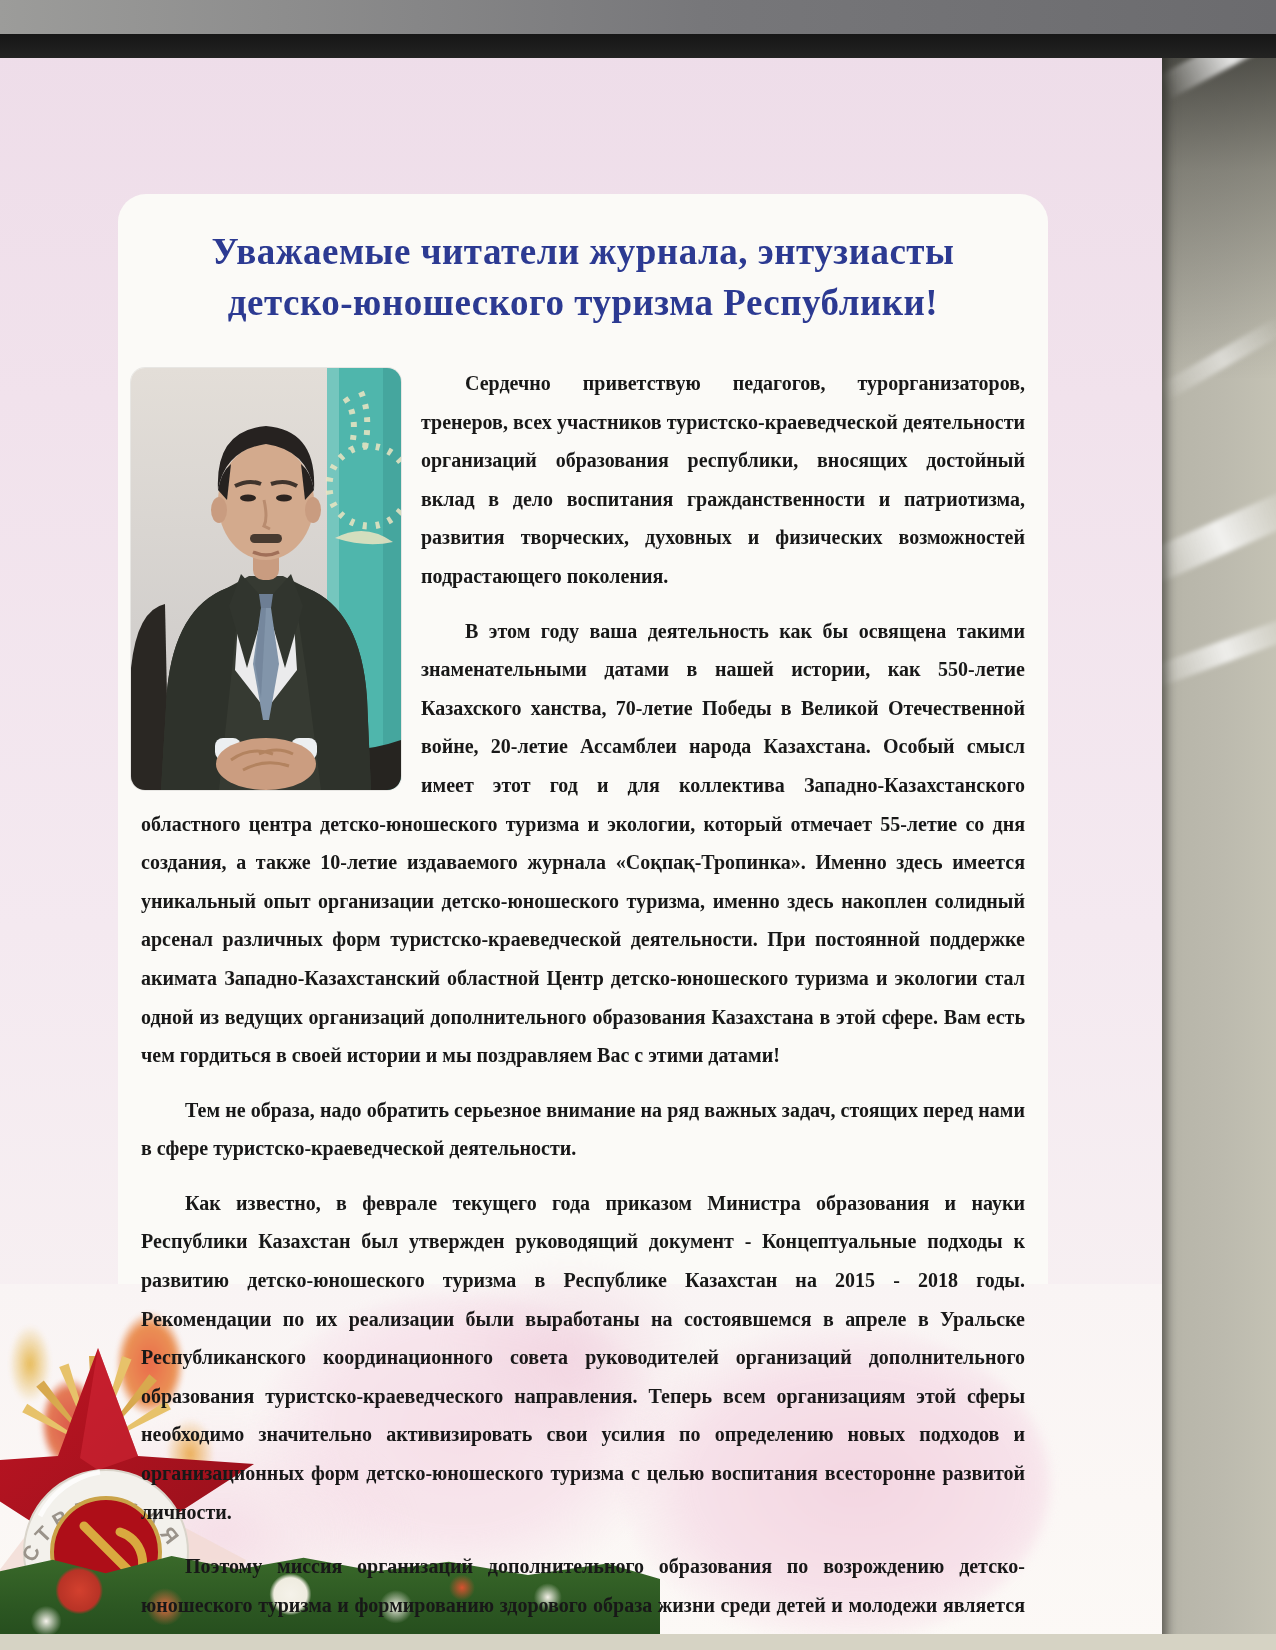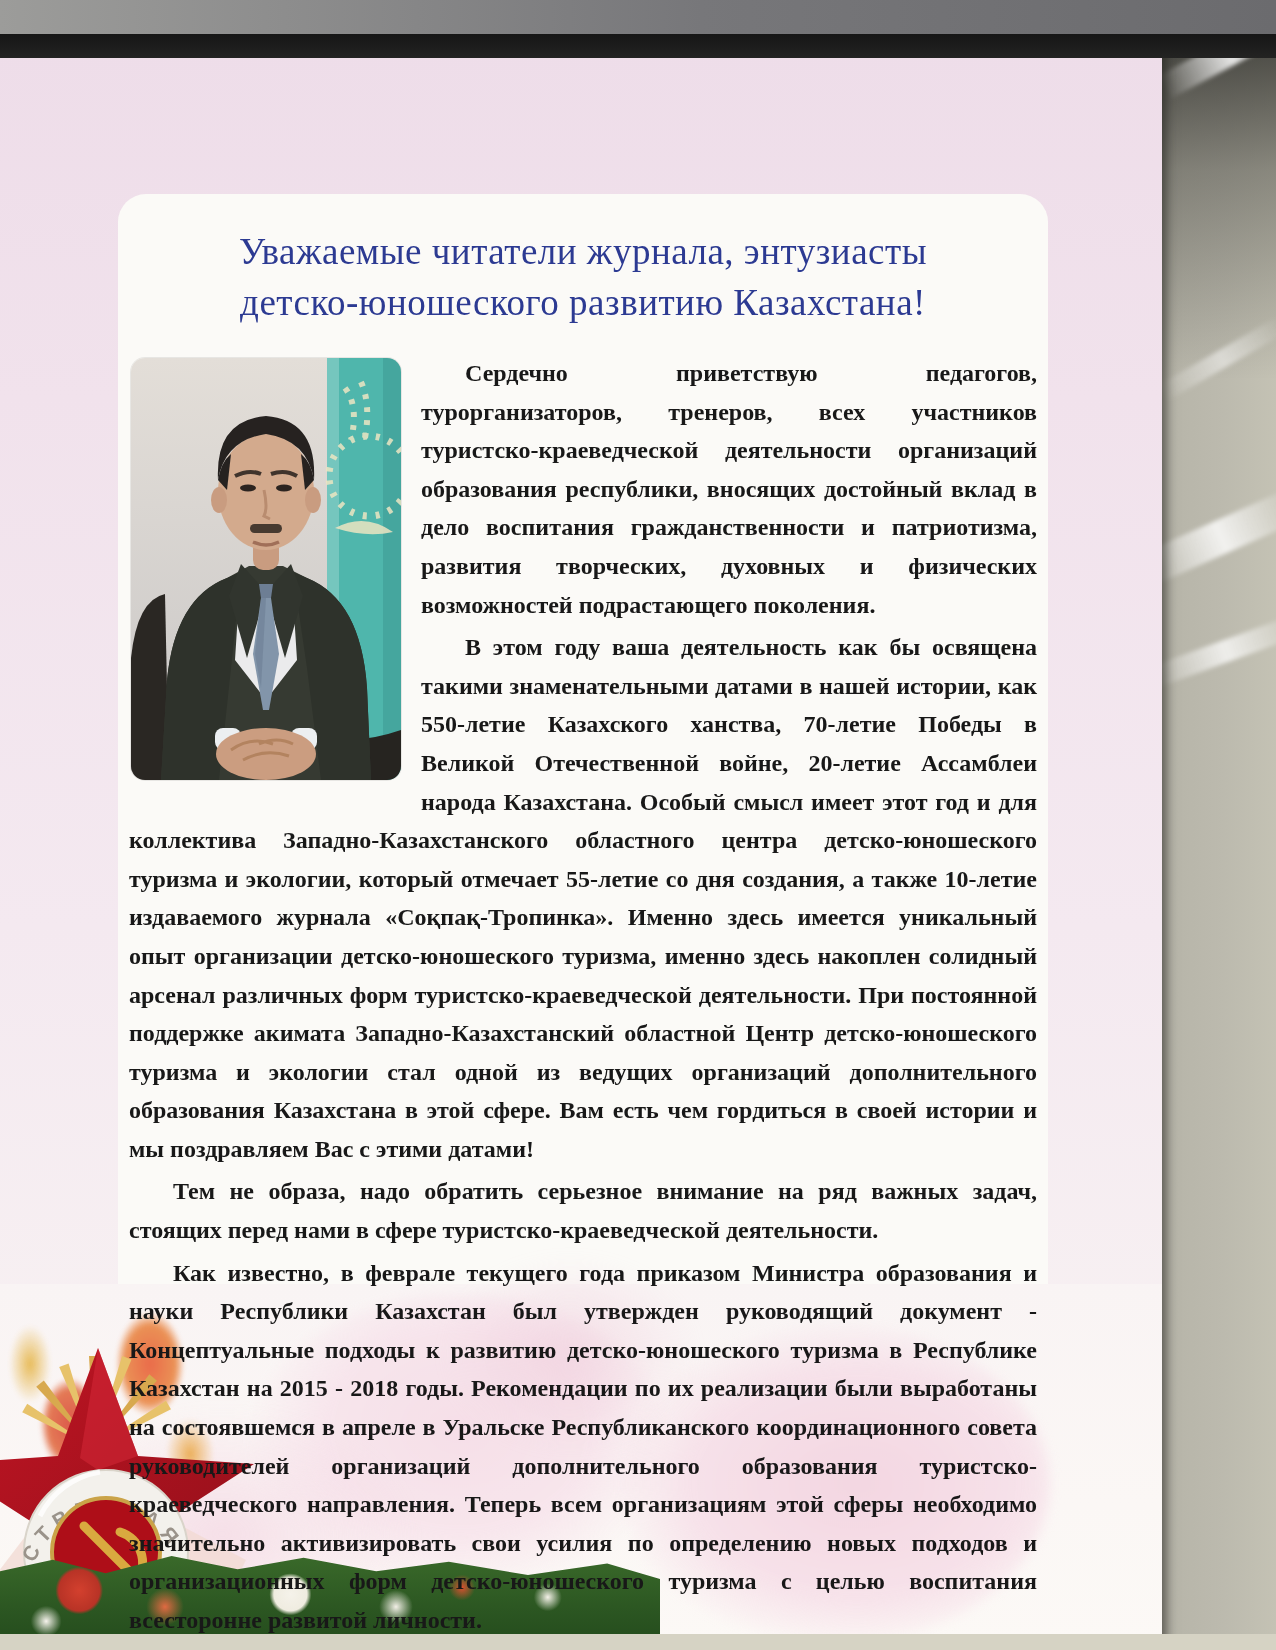--- a/index.html
+++ b/index.html
@@ -65,23 +65,23 @@
       radial-gradient(circle 30px at 44% 42%,#f5f2ea 0%,#efece0 55%,rgba(239,236,224,0) 70%),
       radial-gradient(circle 22px at 7% 70%,#f6f3ec 0%,rgba(246,243,236,0) 70%),
       radial-gradient(circle 24px at 60% 55%,#f2efe6 0%,rgba(242,239,230,0) 70%),
       radial-gradient(circle 20px at 83% 45%,#f4f1e8 0%,rgba(244,241,232,0) 70%),
       radial-gradient(circle 18px at 70% 35%,#d9512f 0%,rgba(217,81,47,0) 72%),
       linear-gradient(180deg,#3a6a2a 0%,#2c5722 55%,#234a1c 100%);
     clip-path:polygon(0 18%,8% 6%,16% 20%,26% 2%,36% 16%,46% 4%,57% 18%,68% 8%,80% 22%,92% 10%,100% 26%,100% 100%,0 100%);}
   
   .content{position:absolute;left:118px;top:150px;width:930px;z-index:5;}
   h1.title{margin:0;padding:32px 10px 20px 10px;text-align:center;
-    font-size:37px;line-height:51px;font-weight:400;color:#2c3a92;letter-spacing:.5px;}
+    font-size:37px;line-height:51px;font-weight:700;color:#2c3a92;letter-spacing:.5px;}
   .article{margin:6px 7px 0 7px;color:#181818;}
-  .article p{margin:4px;text-align:justify;font-size:24px;line-height:38.6px;font-weight:700;text-indent:44px;}
+  .article p{margin:16px;text-align:justify;font-size:20px;line-height:38.6px;font-weight:700;text-indent:44px;}
   .photo{float:left;width:270px;height:422px;margin:4px 20px 6px 6px;border-radius:14px;overflow:hidden;
     box-shadow:0 0 0 1px rgba(0,0,0,.08);}
   
   .medal-wrap{position:absolute;left:-14px;top:36px;width:320px;height:340px;}
 </style>
 </head>
 <body>
 
 <div>
 
@@ -144,21 +144,21 @@
           <path d="M54 196 a82 82 0 0 1 60 -44" stroke="rgba(255,255,255,.8)" stroke-width="5" fill="none"></path>
         </svg>
       </div>
 
       <div class="green-strip"></div>
     </div>
 
     <div class="content">
       <h1 class="title">
         <span>Уважаемые читатели журнала, энтузиасты</span><br>
-        <span>детско-юношеского развитию Казахстана!</span>
+        <span>детско-юношеского туризма Республики!</span>
       </h1>
 
       <div class="article">
 
         <div class="photo">
           <svg width="270" height="422" viewBox="0 0 270 422">
             <defs>
               <linearGradient id="pbg" x1="0" y1="0" x2="0" y2="1">
                 <stop offset="0" stop-color="#e3ded8"></stop>
                   <stop offset="1" stop-color="#c9c7c6"></stop>

